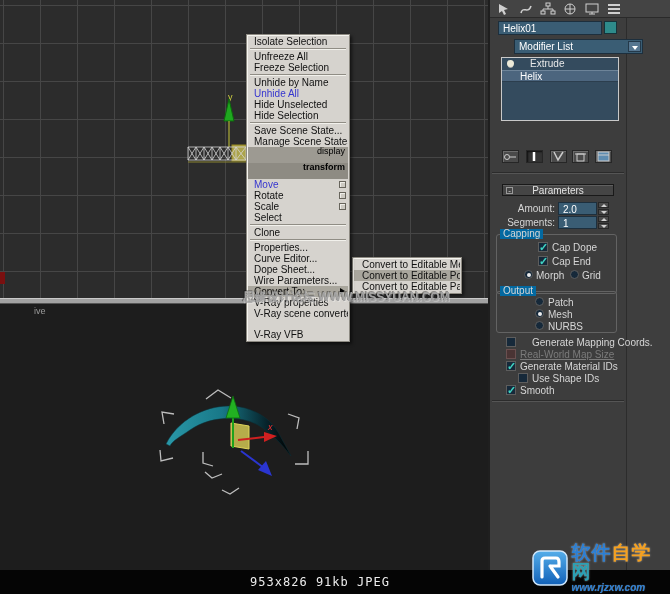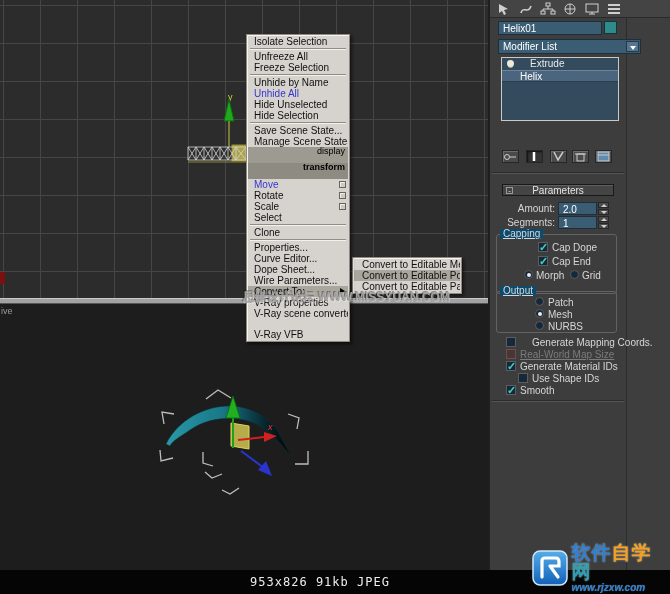--- a/index.html
+++ b/index.html
@@ -8,21 +8,21 @@
           font-family:"Liberation Sans",sans-serif;}
 
   
   .vp-top{position:absolute;left:0;top:0;width:488px;height:298px;background-color:#2c2c2c;
     background-image:linear-gradient(#464646 1px,transparent 1px),
                      linear-gradient(90deg,#464646 1px,transparent 1px);
     background-size:37px 38px;background-position:3px 5px;}
   .vp-splitter{position:absolute;left:0;top:298px;width:488px;height:6px;background:#a2a2a2;
     border-top:1px solid #c9c9c9;border-bottom:1px solid #555;}
   .vp-bottom{position:absolute;left:0;top:304px;width:488px;height:266px;background:#1d1d1d;}
-  .vp-label{position:absolute;left:1px;top:306px;font-size:9px;color:#9a9a9a;z-index:5;}
+  .vp-label{position:absolute;left:1px;top:306px;font-size:9px;color:#9a9a9a;z-index:5;padding-left:33px;}
   .red-mark{position:absolute;left:0;top:272px;width:5px;height:12px;background:#7a1010;}
 
   
   .statusbar{position:absolute;left:0;top:570px;width:670px;height:24px;background:#050505;}
   .status-text{position:absolute;left:160px;top:5px;width:320px;text-align:center;color:#ededed;
     font-family:"DejaVu Sans Mono",monospace;font-size:12px;letter-spacing:1px;}
   .logo{position:absolute;left:531px;top:544px;width:139px;height:48px;z-index:50;display:flex;align-items:center;}
   .logo-text{margin-left:3px;line-height:1;}
   .logo-cn{font-size:19px;font-weight:bold;letter-spacing:1px;text-shadow:0 0 2px rgba(255,255,255,.55);}
   .logo-cn .c1{color:#2b7fd4;} .logo-cn .c2{color:#f5a01e;} .logo-cn .c3{color:#2ba0b4;}
@@ -82,21 +82,21 @@
   .plabel{position:absolute;line-height:11px;white-space:nowrap;color:#d6d6d6;}
   .plabel.dis{color:#7b7b7b;text-decoration:underline;}
   .spin{position:absolute;width:11px;height:13px;}
   .spin .u,.spin .d{position:absolute;left:0;width:11px;height:6px;background:#4c4c4c;border:1px solid #272727;}
   .spin .u{top:0;} .spin .d{top:7px;}
   .spin .u::after{content:"";position:absolute;left:2px;top:1px;border-bottom:3px solid #cfcfcf;
     border-left:3px solid transparent;border-right:3px solid transparent;}
   .spin .d::after{content:"";position:absolute;left:2px;top:1px;border-top:3px solid #cfcfcf;
     border-left:3px solid transparent;border-right:3px solid transparent;}
   .grp{position:absolute;border:1px solid #636363;border-radius:3px;}
-  .grp-label{position:absolute;background:#0c4a6e;padding:0 3px;line-height:10px;color:#d6d6d6;text-decoration:underline;}
+  .grp-label{position:absolute;background:#0369a1;padding:0 3px;line-height:10px;color:#d6d6d6;}
   .cb{position:absolute;width:10px;height:10px;background:#16293a;border:1px solid #5d5d5d;}
   .cb.on::after{content:"\2713";position:absolute;left:0;top:-2px;font-size:11px;font-weight:bold;color:#3fd2c2;}
   .cb.dis{background:#4a3434;border-color:#6a5050;}
   .rb{position:absolute;width:9px;height:9px;border-radius:50%;background:#16293a;border:1px solid #5d5d5d;}
   .rb.on::after{content:"";position:absolute;left:2px;top:2px;width:4px;height:4px;border-radius:50%;background:#ececec;}
 </style>
 </head>
 <body>
 
 <div class="canvas">
@@ -280,21 +280,21 @@
       <span class="ptab" style="left:116px">
         <svg width="16" height="14" stroke="#cfcfcf" fill="none">
             <path d="M2,3 L14,3 M2,7 L14,7 M2,11 L14,11" stroke-width="2"></path>
           </svg></span>
     </div>
     <div class="pstrip"></div>
 
     <div class="pfield" style="left:8px;top:21px;width:104px;height:14px">Helix01</div>
     <div class="swatch" style="left:114px;top:21px;width:13px;height:13px"></div>
 
-    <div class="pfield" style="left:8px;top:39px;width:143px;height:15px">
+    <div class="pfield" style="left:24px;top:39px;width:129px;height:15px">
       <span>Modifier List</span>
       <span class="ddarrow"></span>
     </div>
 
     <div class="stackbox">
       <div class="stk-row stk-extrude">
         <span class="bulb"></span>
         <span>Extrude</span>
       </div>
       <div class="stk-row stk-helix">

